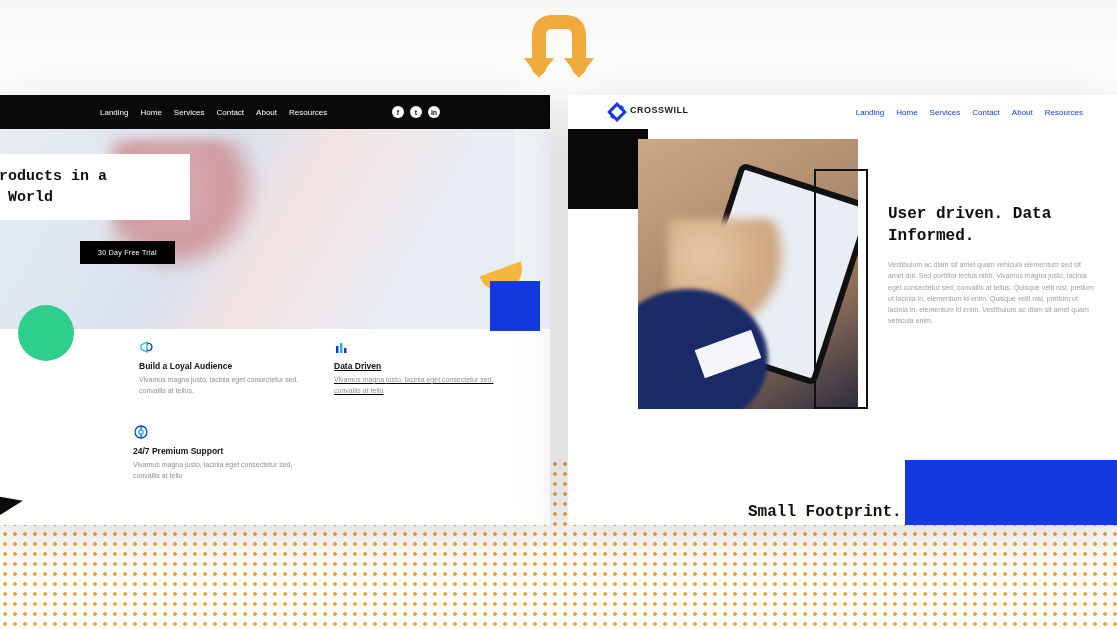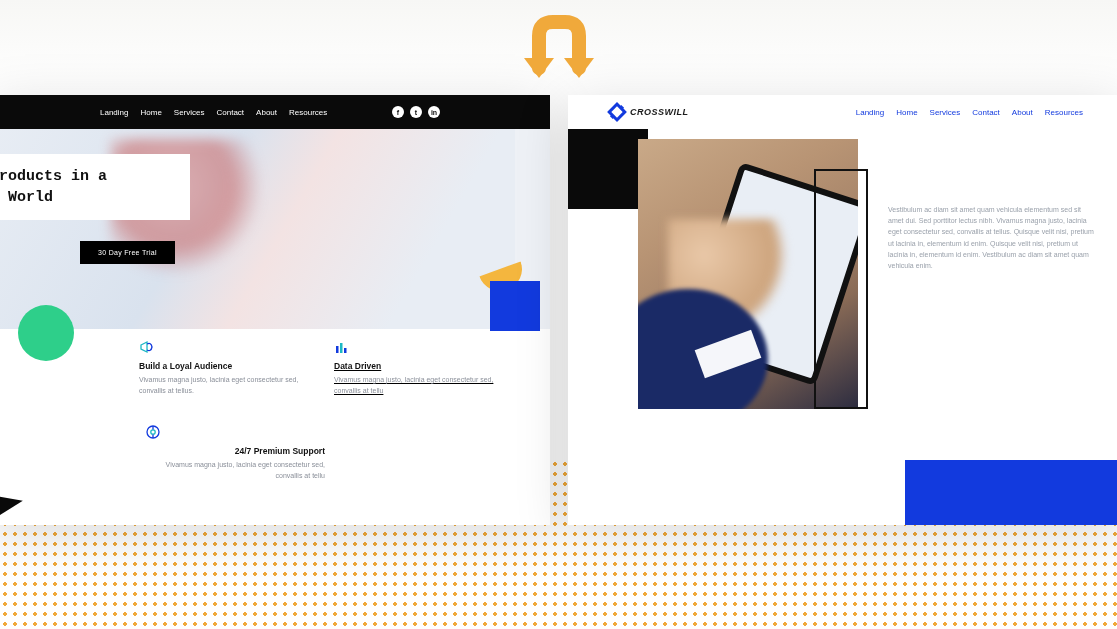--- a/index.html
+++ b/index.html
@@ -142,37 +142,37 @@
     position:relative;
     padding: 10px 0 0 0;
   }
   .feat {
     position:absolute;
     width:180px;
     margin-left:44px;
   }
   .feat-0 { left:105px; top:10px; }
   .feat-1 { left:300px; top:10px;text-decoration:underline; }
-  .feat-2 { left:111px; top:95px;text-align:right; }
+  .feat-2 { left:99px; top:95px; }
   .feat-ico {
     width:16px; height:16px; margin-bottom:6px;
   }
   .feat-title { font-size:8.5px; font-weight:700; color:#111; margin-bottom:4px; }
   .feat-desc  { font-size:7px; color:#8a8f99; line-height:1.5; }
 
   
   .rc-topbar {
     height:34px;
     display:flex;
     align-items:center;
     justify-content:space-between;
     padding:0 42px 0 42px;
     background:#fff;
   }
-  .rc-logo-wrap { display:flex; align-items:center; gap:6px;font-style:italic; }
+  .rc-logo-wrap { display:flex; align-items:flex-start; gap:6px; }
   .rc-logo-mark {
     width:14px; height:14px;
     background:#123ade;
     transform: rotate(45deg);
     position:relative;
   }
   .rc-logo-mark::after{
     content:""; position:absolute; inset:3px;
     background:#fff;
   }
@@ -367,18 +367,20 @@
     <div class="rc-black-block"></div>
     <div class="rc-photo">
       <div class="tablet"></div>
       <div class="hand"></div>
       <div class="sleeve"></div>
       <div class="cuff"></div>
     </div>
     <div class="rc-photo-frame"></div>
 
     <div class="rc-text">
+      <div class="rc-h1">User driven. Data Informed.</div>
       <div class="rc-p">Vestibulum ac diam sit amet quam vehicula elementum sed sit amet dui. Sed porttitor lectus nibh. Vivamus magna justo, lacinia eget consectetur sed, convallis at tellus. Quisque velit nisi, pretium ut lacinia in, elementum id enim. Quisque velit nisi, pretium ut lacinia in, elementum id enim. Vestibulum ac diam sit amet quam vehicula enim.</div>
     </div>
 
     <div class="rc-blue-block"></div>
+    <div class="rc-sub">Small Footprint.</div>
   </div>
 </div>
 
 </body></html>

